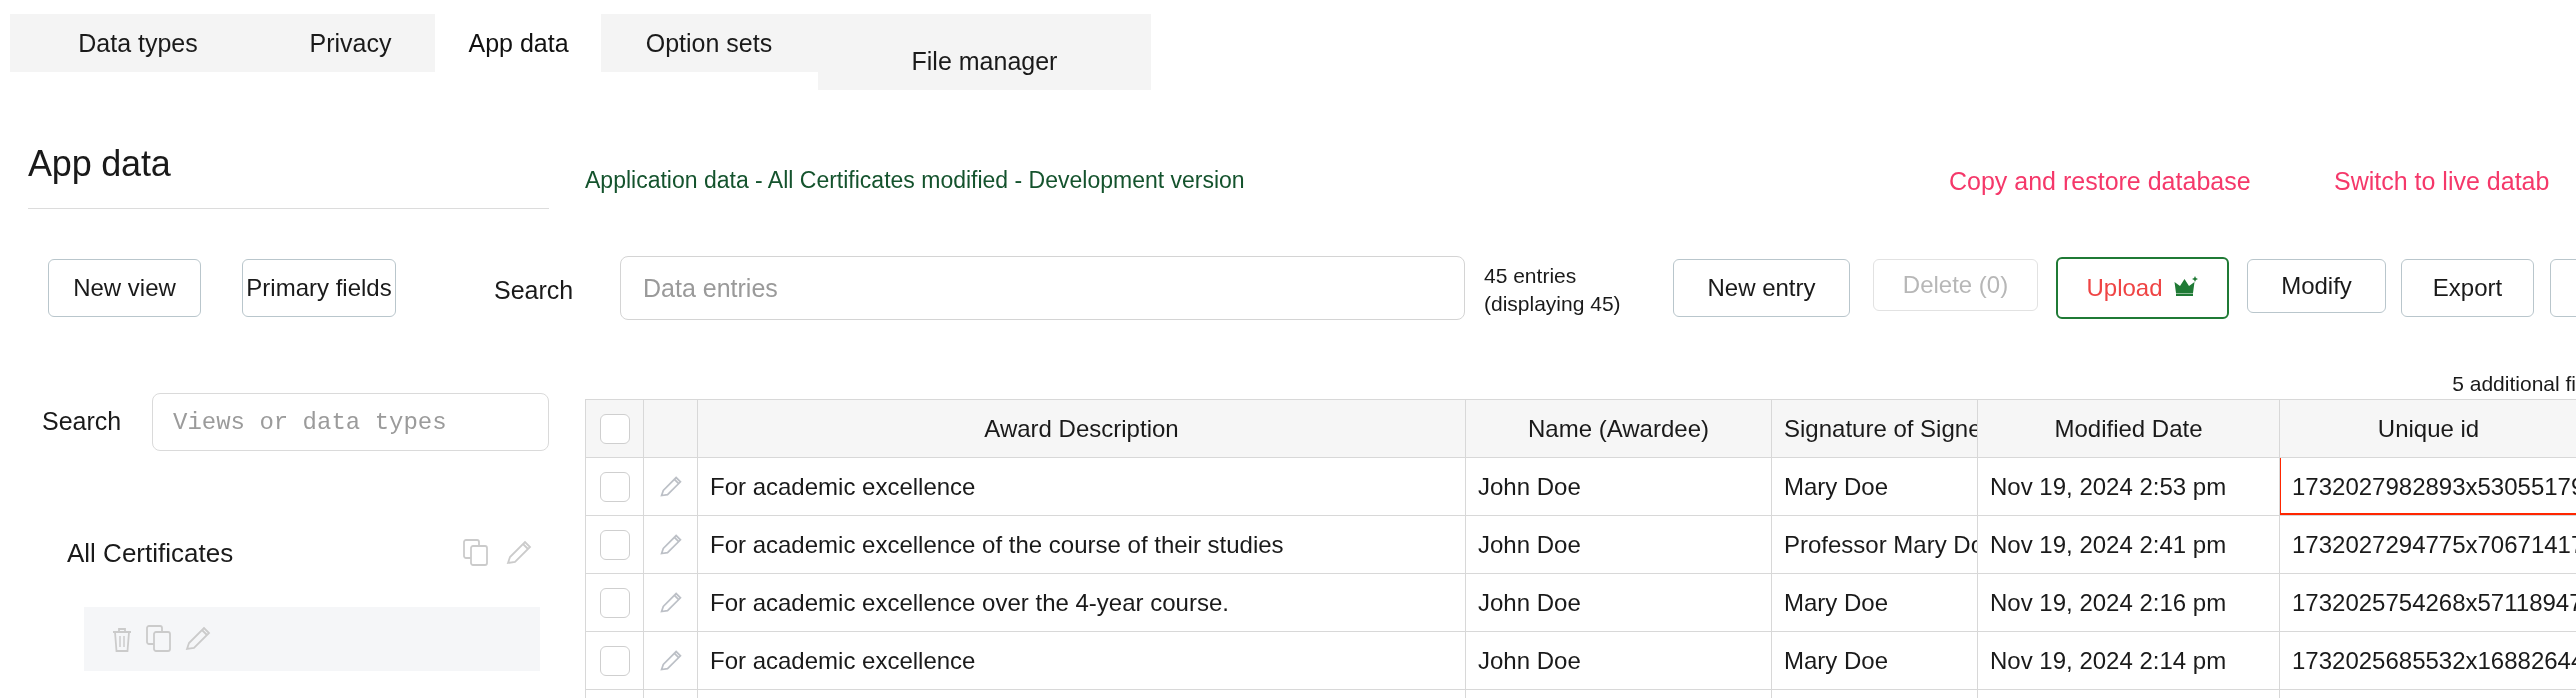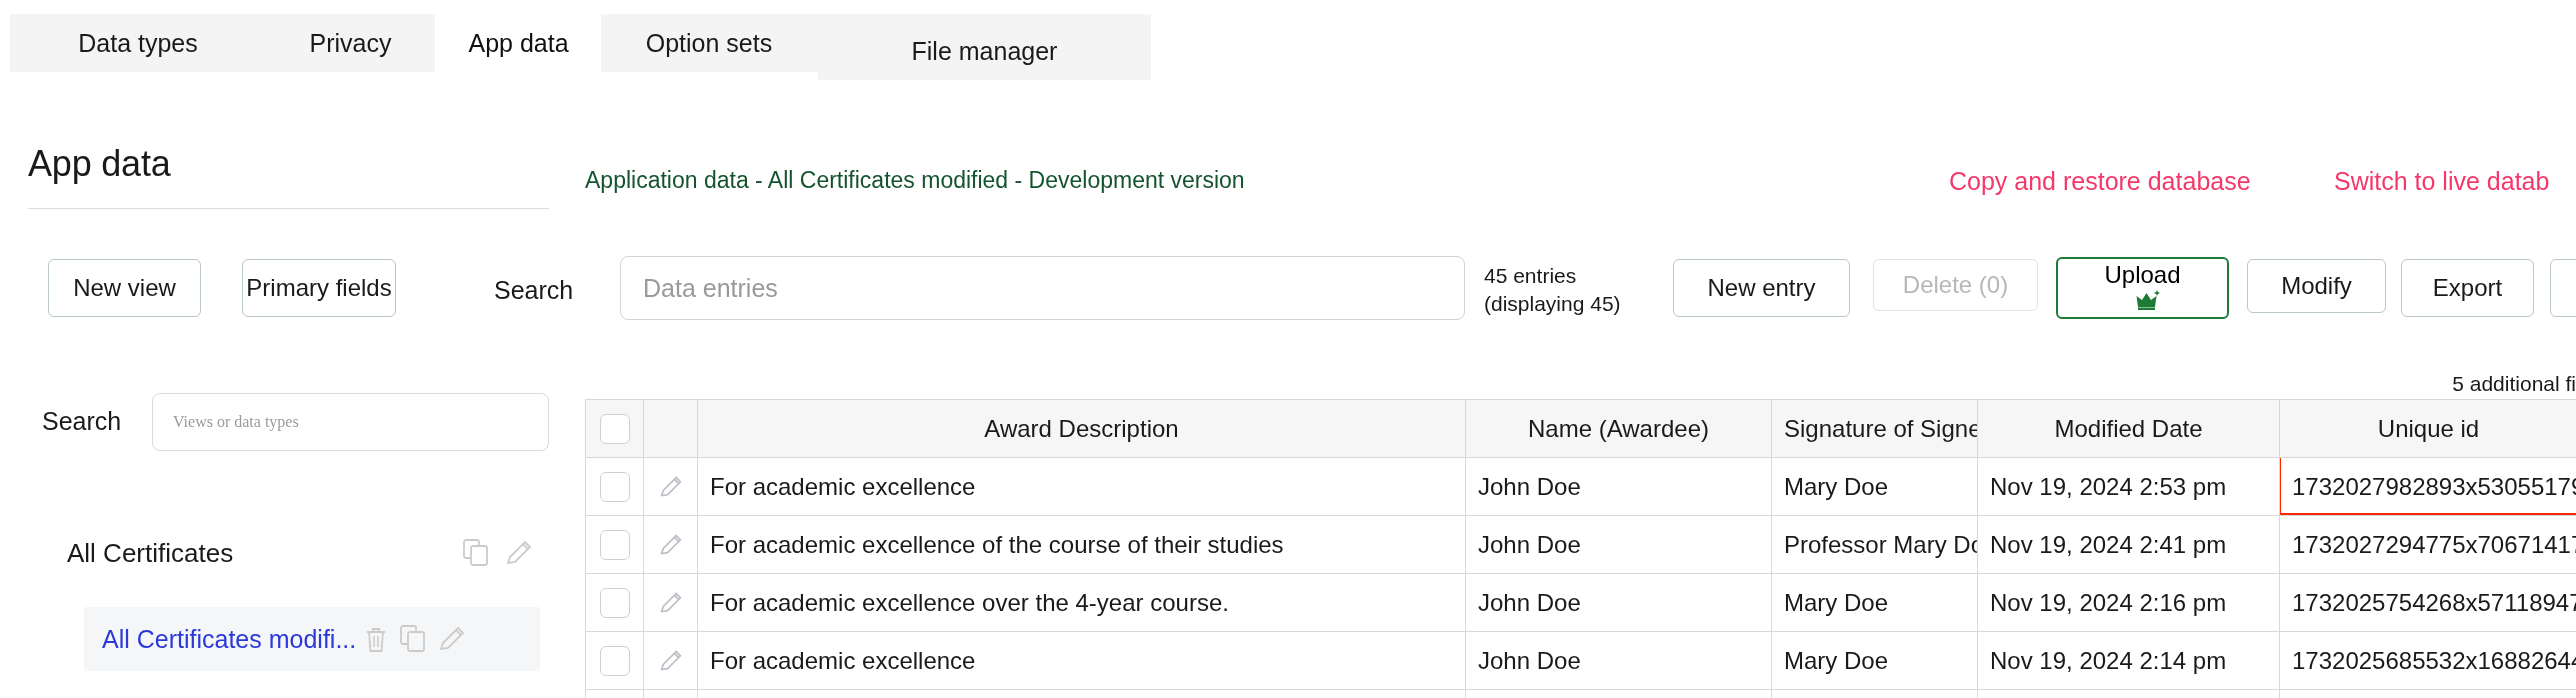--- a/index.html
+++ b/index.html
@@ -54,21 +54,21 @@
 
   
   .btn {
     position: absolute;
     display: flex; align-items: center; justify-content: center;
     border: 1px solid #b9c6cc; border-radius: 6px;
     background: #ffffff; color: #1a1a1a;
     font-size: 24px; white-space: nowrap; cursor: pointer;
   }
   .btn.disabled { color: #b7b7b7; border-color: #e2e2e2; cursor: default; }
-  .btn.green { border-color: #1f7a35; color: #000000; border-width: 2px; flex-direction: column; }
+  .btn.green { border-color: #1f7a35; color: #ef4444; border-width: 2px; }
 
   #btn-new-view      { left: 48px;   top: 259px; width: 153px; height: 58px; }
   #btn-primary-fields{ left: 242px;  top: 259px; width: 154px; height: 58px; }
   #btn-new-entry     { left: 1673px; top: 259px; width: 177px; height: 58px; }
   #btn-delete        { left: 1873px; top: 259px; width: 165px; height: 52px; }
   #btn-upload        { left: 2056px; top: 257px; width: 173px; height: 62px; }
   #btn-modify        { left: 2247px; top: 259px; width: 139px; height: 54px; }
   #btn-export        { left: 2401px; top: 259px; width: 133px; height: 58px; }
   #btn-bulk          { left: 2550px; top: 259px; width: 119px; height: 58px; }
 
@@ -108,22 +108,22 @@
     font-size: 25px; color: #1a1a1a;
   }
   .side-search-box {
     position: absolute; left: 152px; top: 393px;
     width: 397px; height: 58px;
     border: 1px solid #dadada; border-radius: 8px; background: #fff;
     display: flex; align-items: center; padding-left: 20px;
   }
   .side-search-box input {
     border: 0; outline: 0; width: 100%;
-    font-family: Liberation Serif, serif;
-    font-size: 16px; color: #8b5cf6; background: transparent;
+    font-family: Liberation Mono, monospace;
+    font-size: 24px; color: #8b5cf6; background: transparent;
   }
   .side-search-box input::placeholder { color: #9b9b9b; }
 
   .tree-group {
     position: absolute; left: 67px; top: 528px;
     width: 466px; height: 50px;
     display: flex; align-items: center;
   }
   .tree-group-label { font-size: 26px; color: #1a1a1a; white-space: nowrap; }
   .tree-group .icons { margin-left: auto; display: flex; gap: 16px; align-items: center; }
@@ -201,21 +201,21 @@
     </div>
     <div class="tab" style="position: absolute; left: 266px; top: 0px; width: 169px; height: 58px;">
       <span>Privacy</span>
     </div>
     <div class="tab active" style="position: absolute; left: 435px; top: 0px; width: 167px; height: 58px;">
       <span>App data</span>
     </div>
     <div class="tab" style="position: absolute; left: 601px; top: 0px; width: 216px; height: 58px;">
       <span>Option sets</span>
     </div>
-    <div class="tab" style="position: absolute; left: 818px; top: 8px; width: 333px; height: 58px; text-align: right;">
+    <div class="tab" style="position: absolute; left: 818px; top: 18px; width: 333px; height: 58px; text-align: right;">
       <span>File manager</span>
     </div>
   </div>
 
 <div class="page-title">App data</div>
 <div class="title-rule"></div>
 <div class="subtitle">Application data - All Certificates modified - Development version</div>
 <div class="header-link" id="link-copy-restore">Copy and restore database</div>
 <div class="header-link" id="link-switch-live">Switch to live datab</div>
 
@@ -269,21 +269,20 @@
     <span class="ic">
       <svg width="28" height="28" viewBox="0 0 28 28">
           <path d="M3 24 L5 18 L20 3 L25 8 L10 23 Z" fill="none" stroke="#c9c9c9" stroke-width="1.8"></path>
           <path d="M18 5 L23 10" stroke="#c9c9c9" stroke-width="1.8"></path>
         </svg>
     </span>
   </span>
 </div>
 
 <div class="tree-item">
-  <span class="tree-item-label">All Certificates modifi...</span>
   <span class="icons">
     <span class="ic">
       <svg width="24" height="27" viewBox="0 0 24 27">
           <path d="M3 6 H21 M5 6 L6.5 25 H17.5 L19 6 M9 3 H15 V6 H9 Z" fill="none" stroke="#c9c9c9" stroke-width="1.8"></path>
           <path d="M10 10 V21 M14 10 V21" stroke="#c9c9c9" stroke-width="1.5"></path>
         </svg>
     </span>
     <span class="ic">
       <svg width="26" height="28" viewBox="0 0 26 28">
           <rect x="1" y="1" width="15" height="18" rx="2" fill="none" stroke="#c9c9c9" stroke-width="1.8"></rect>

